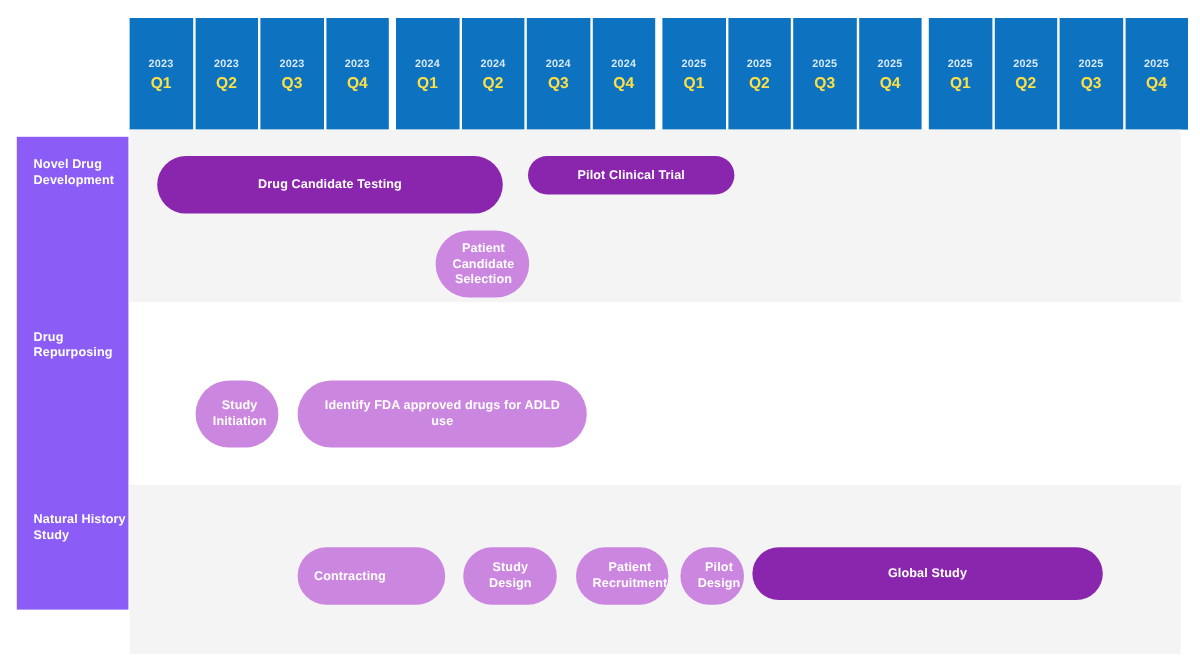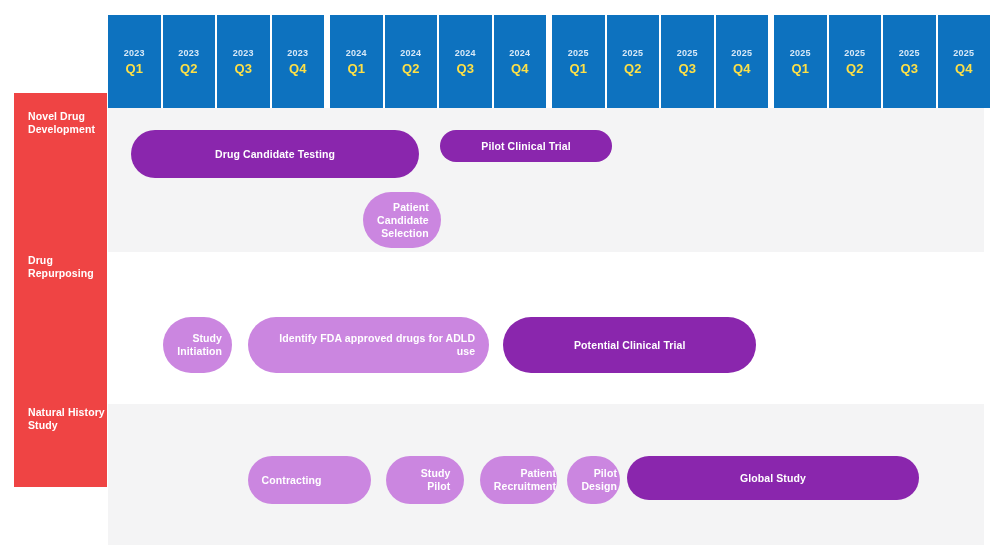--- a/index.html
+++ b/index.html
@@ -59,24 +59,24 @@
     font-size: 13px;
     font-weight: bold;
     color: #fde047;
     line-height: 17px;
   }
 
   
   .row-rail {
     position: absolute;
     left: 14px;
-    top: 93px;
+    top: 114px;
     width: 93px;
     height: 394px;
-    background: #ef4444;
+    background: #8b5cf6;
   }
   .rail-label {
     position: absolute;
     left: 14px;
     width: 78px;
     color: #ffffff;
     font-size: 10.5px;
     font-weight: bold;
     line-height: 13px;
     letter-spacing: 0.1px;
@@ -117,21 +117,21 @@
     font-weight: bold;
     line-height: 13px;
     letter-spacing: 0.1px;
     padding: 0 14px;
     overflow: hidden;
     margin-top: 12px;
   }
   .bar.dark  { background: #8a26ad; }
   .bar.light { background: #cb86e0; }
   .bar.center { justify-content: center; text-align: center; }
-  .bar.left   { justify-content: flex-start; text-align: right; }
+  .bar.left   { justify-content: flex-start; text-align: center; }
   .bar-label { display: block; }
 </style>
 </head>
 <body>
 
 <div id="gantt-root">
 
   <div class="timeline-header">
       <div class="qgroup">
         <div class="qcell">
@@ -224,29 +224,26 @@
       <div class="bar light left" style="left: 255.1px; width: 78.3px; top: 72px; height: 56px; border-radius: 28px;">
         <span class="bar-label">Patient Candidate Selection</span>
       </div>
       <div class="band plain b1"></div>
       <div class="bar light left" style="left: 140.2px; width: 240.9px; top: 197px; height: 56px; border-radius: 28px;">
         <span class="bar-label">Identify FDA approved drugs for ADLD use</span>
       </div>
       <div class="bar light left" style="left: 55.3px; width: 68.4px; top: 197px; height: 56px; border-radius: 28px;">
         <span class="bar-label">Study Initiation</span>
       </div>
-      <div class="bar dark center" style="left: 395.3px; width: 252.9px; top: 197px; height: 56px; border-radius: 28px;">
-        <span class="bar-label">Potential Clinical Trial</span>
-      </div>
       <div class="band shaded b2"></div>
       <div class="bar light left" style="left: 139.6px; width: 123.7px; top: 336px; height: 48px; border-radius: 24px;">
         <span class="bar-label">Contracting</span>
       </div>
       <div class="bar light left" style="left: 278.1px; width: 78.3px; top: 336px; height: 48px; border-radius: 24px;">
-        <span class="bar-label">Study Pilot</span>
+        <span class="bar-label">Study Design</span>
       </div>
       <div class="bar light left" style="left: 371.8px; width: 77.7px; top: 336px; height: 48px; border-radius: 24px;">
         <span class="bar-label">Patient Recruitment</span>
       </div>
       <div class="bar light left" style="left: 459.4px; width: 53.1px; top: 336px; height: 48px; border-radius: 24px;">
         <span class="bar-label">Pilot Design</span>
       </div>
       <div class="bar dark center" style="left: 519px; width: 291.8px; top: 336px; height: 44px; border-radius: 24px;">
         <span class="bar-label">Global Study</span>
       </div>

